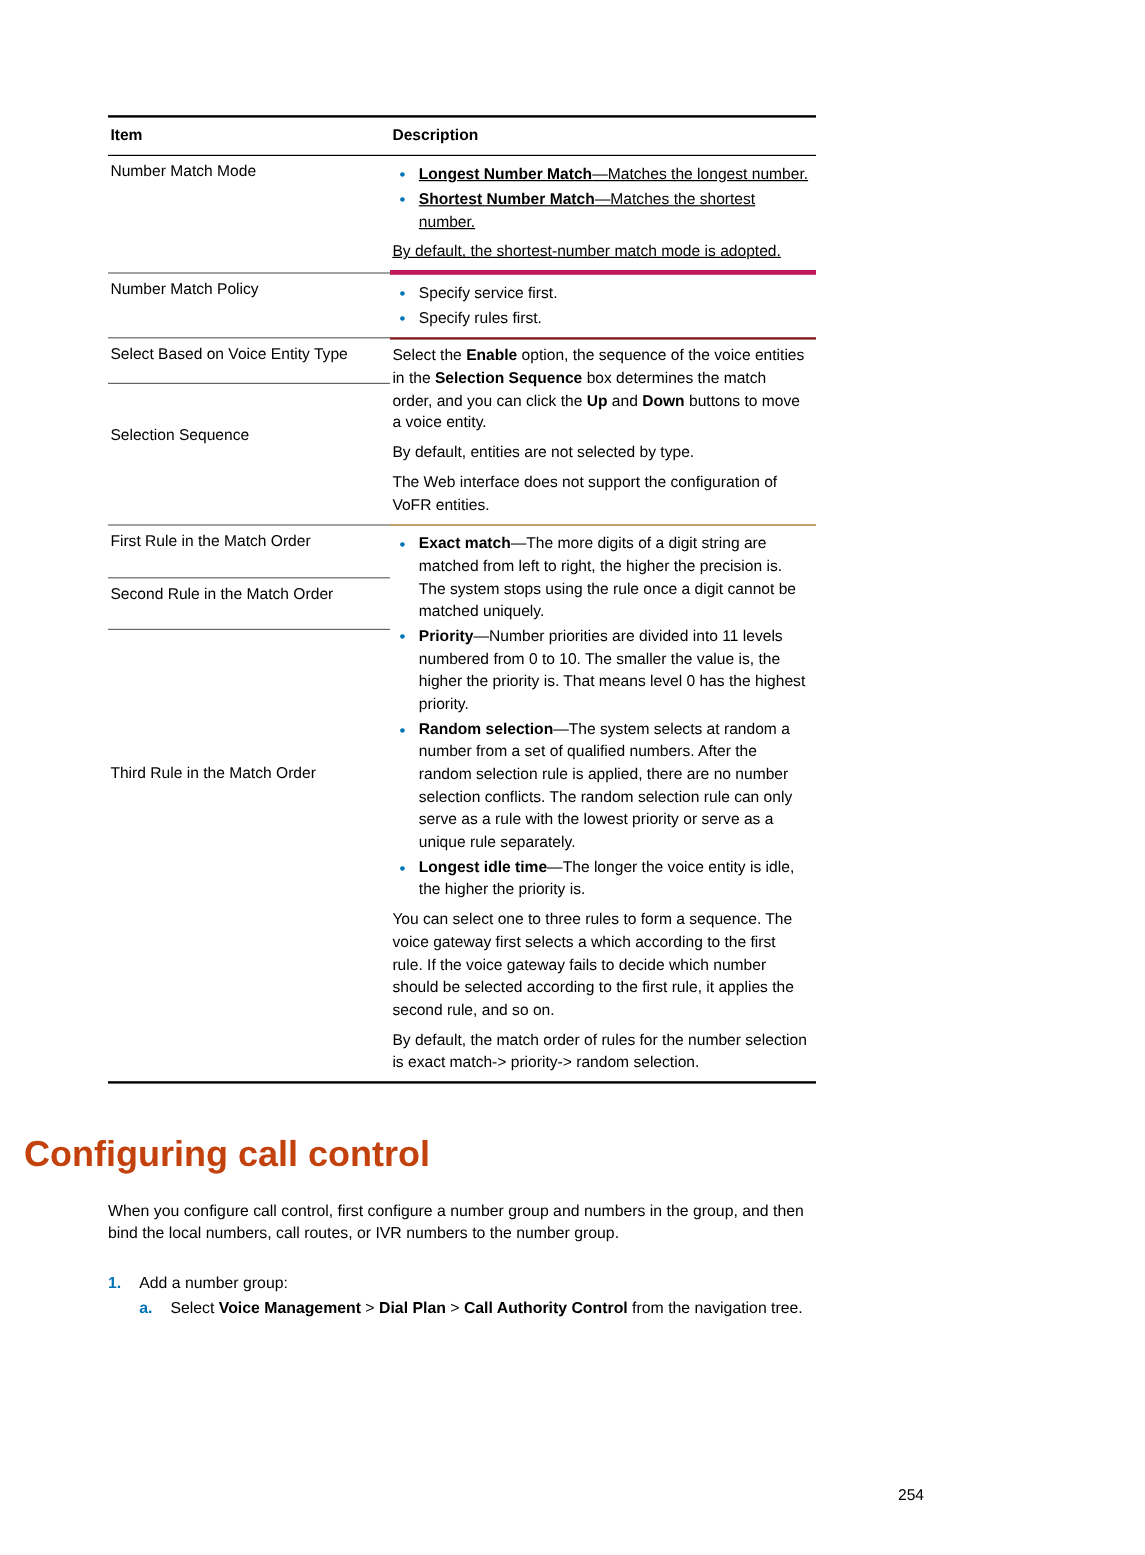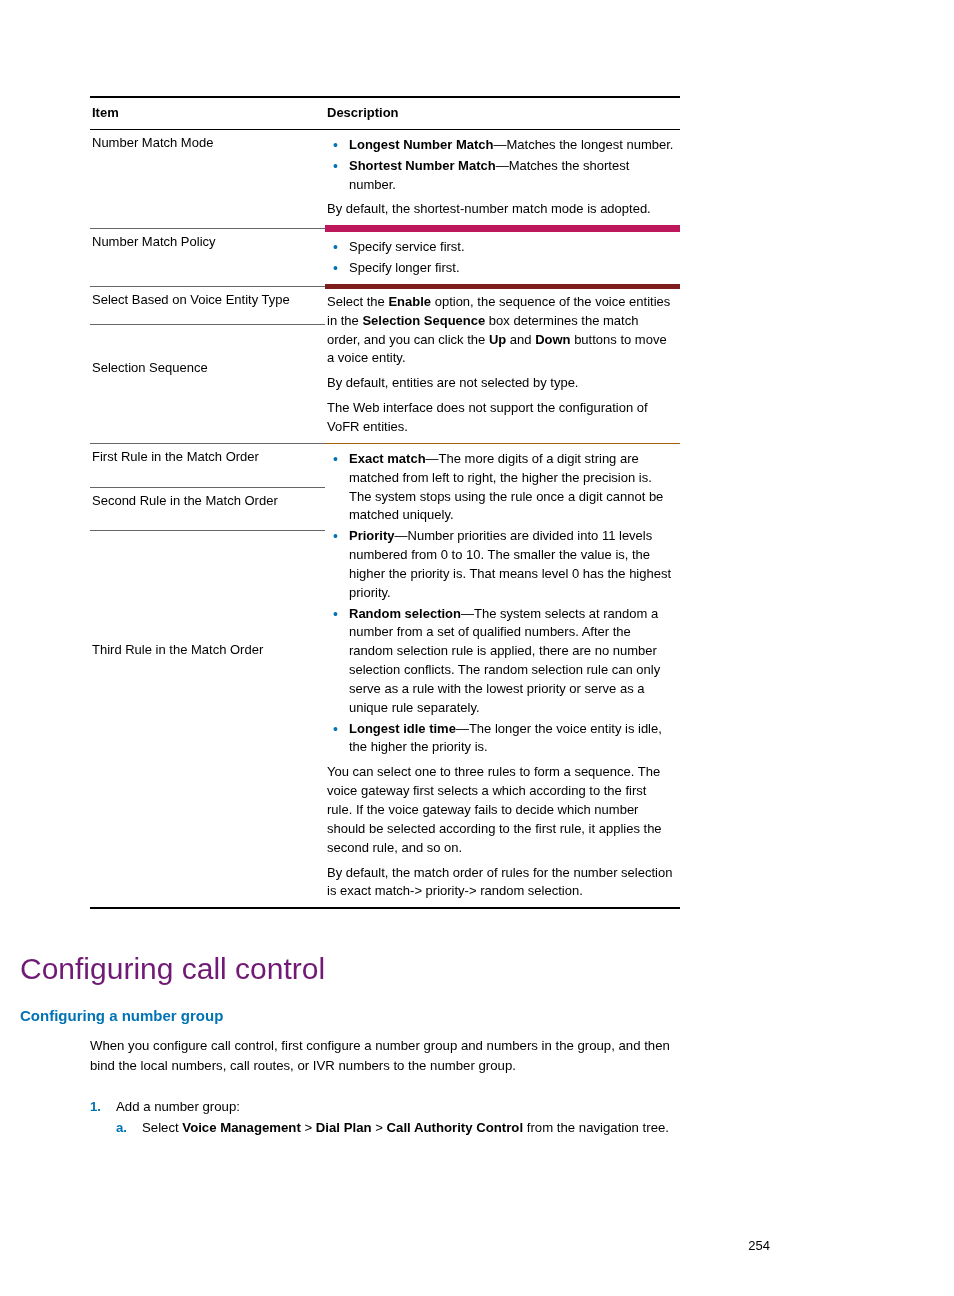--- a/index.html
+++ b/index.html
@@ -58,22 +58,22 @@
     left: -16px;
     top: 0;
     color: #0073b5;
     font-size: 14px;
     line-height: 1.3;
   }
   p.tpara { margin: 6px 0 2px 0; }
   strong, b { font-weight: 700; }
 
   h1.sec {
-    color: #701a75;
-    font-weight: 400;
+    color: #c2410c;
+    font-weight: 700;
     font-size: 30px;
     margin: 38px 0 14px -70px;
   }
   h2.sub {
     color: #0073b5;
     font-weight: 700;
     font-size: 15px;
     margin: 10px 0 10px -70px;
   }
   p.body { margin: 0 0 22px 0; }
@@ -100,35 +100,35 @@
     <thead>
       <tr>
         <th>Item</th>
         <th>Description</th>
       </tr>
     </thead>
     <tbody>
 
       <tr>
         <td class="item-cell">Number Match Mode</td>
-        <td class="desc-cell" style="border-bottom:7px solid #be185d;">
+        <td class="desc-cell" style="border-bottom:4px solid #be185d;text-decoration:underline;">
           <ul class="blist">
             <li><b>Longest Number Match</b><span>—Matches the longest number.</span></li>
             <li><b>Shortest Number Match</b><span>—Matches the shortest number.</span></li>
           </ul>
           <p class="tpara">By default, the shortest-number match mode is adopted.</p>
         </td>
       </tr>
 
       <tr>
         <td class="item-cell">Number Match Policy</td>
-        <td class="desc-cell" style="border-bottom:5px solid #7f1d1d;">
+        <td class="desc-cell" style="border-bottom:2px solid #7f1d1d;">
           <ul class="blist">
             <li>Specify service first.</li>
-            <li>Specify longer first.</li>
+            <li>Specify rules first.</li>
           </ul>
         </td>
       </tr>
 
       <tr>
         <td class="item-cell">Select Based on Voice Entity Type</td>
         <td class="desc-cell" rowspan="2" style="border-bottom:1px solid #a16207;">
           <p class="tpara" style="margin-top:0;">
             <span>Select the </span><b>Enable</b><span> option, the sequence of the voice entities in the </span><b>Selection Sequence</b><span> box determines the match order, and you can click the </span><b>Up</b><span> and </span><b>Down</b><span> buttons to move a voice entity.</span>
           </p>
@@ -157,21 +157,20 @@
         <td class="item-cell">Second Rule in the Match Order</td>
       </tr>
       <tr>
         <td class="item-cell last" style="padding-top:110px;padding-bottom:110px;">Third Rule in the Match Order</td>
       </tr>
 
     </tbody>
   </table>
 
   <h1 class="sec">Configuring call control</h1>
-  <h2 class="sub">Configuring a number group</h2>
 
   <p class="body">When you configure call control, first configure a number group and numbers in the group, and then bind the local numbers, call routes, or IVR numbers to the number group.</p>
 
   <div class="step-row">
     <span class="step-num">1.</span>
     <span class="step-body">Add a number group:</span>
   </div>
 
   <div class="indent">
     <div class="step-row">

